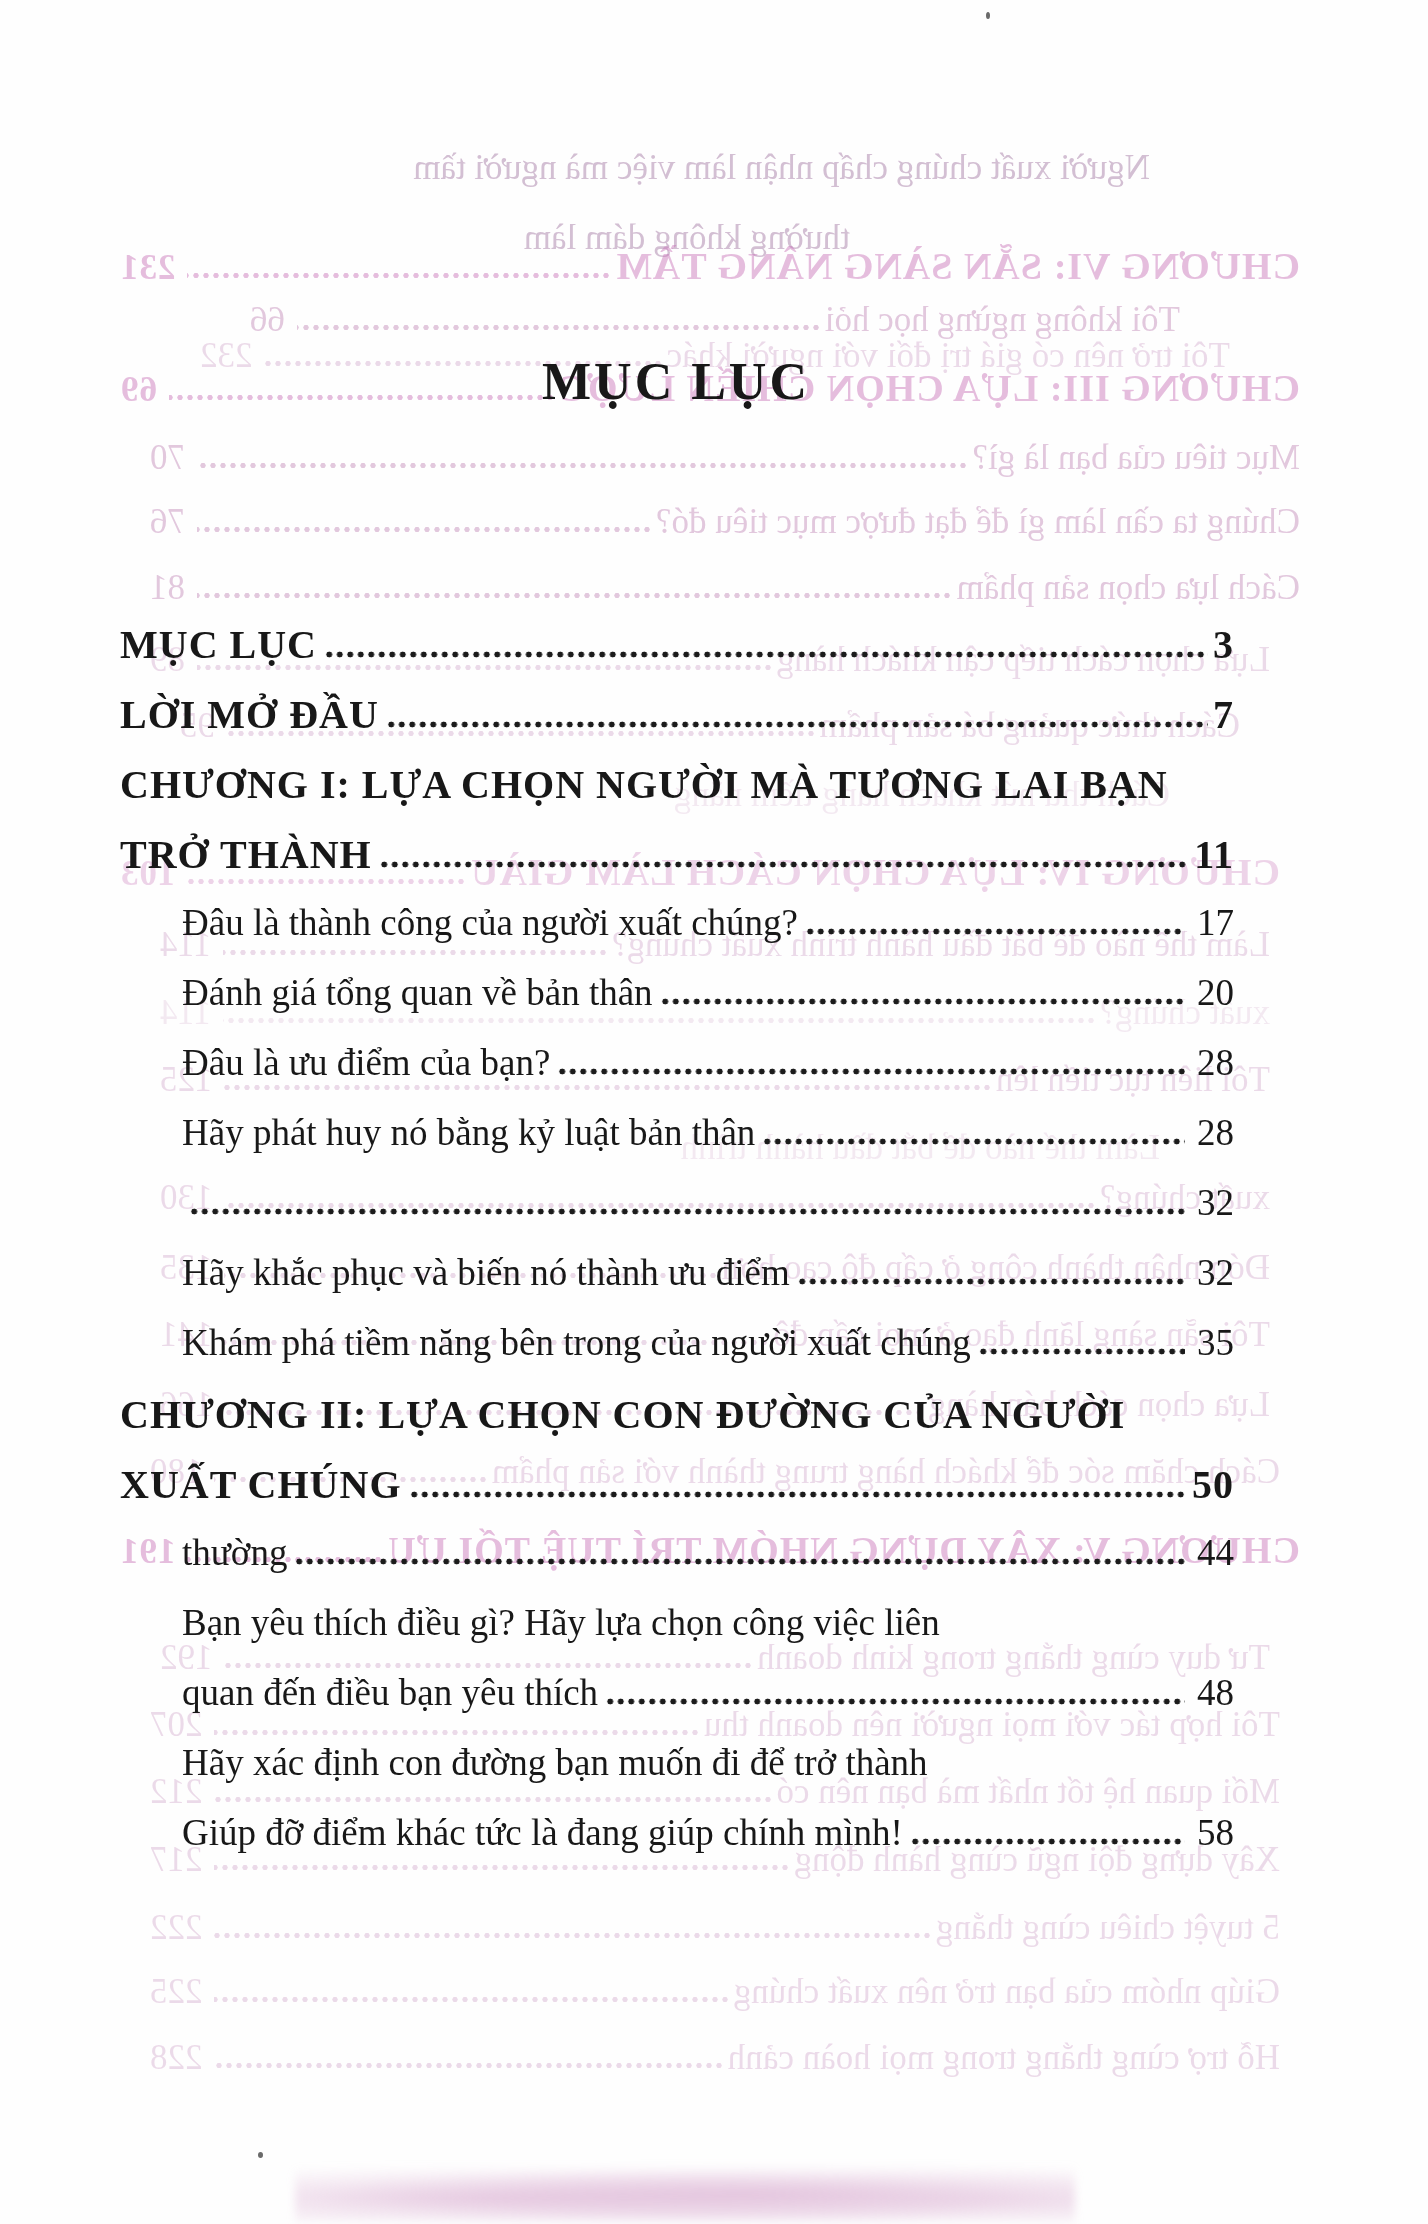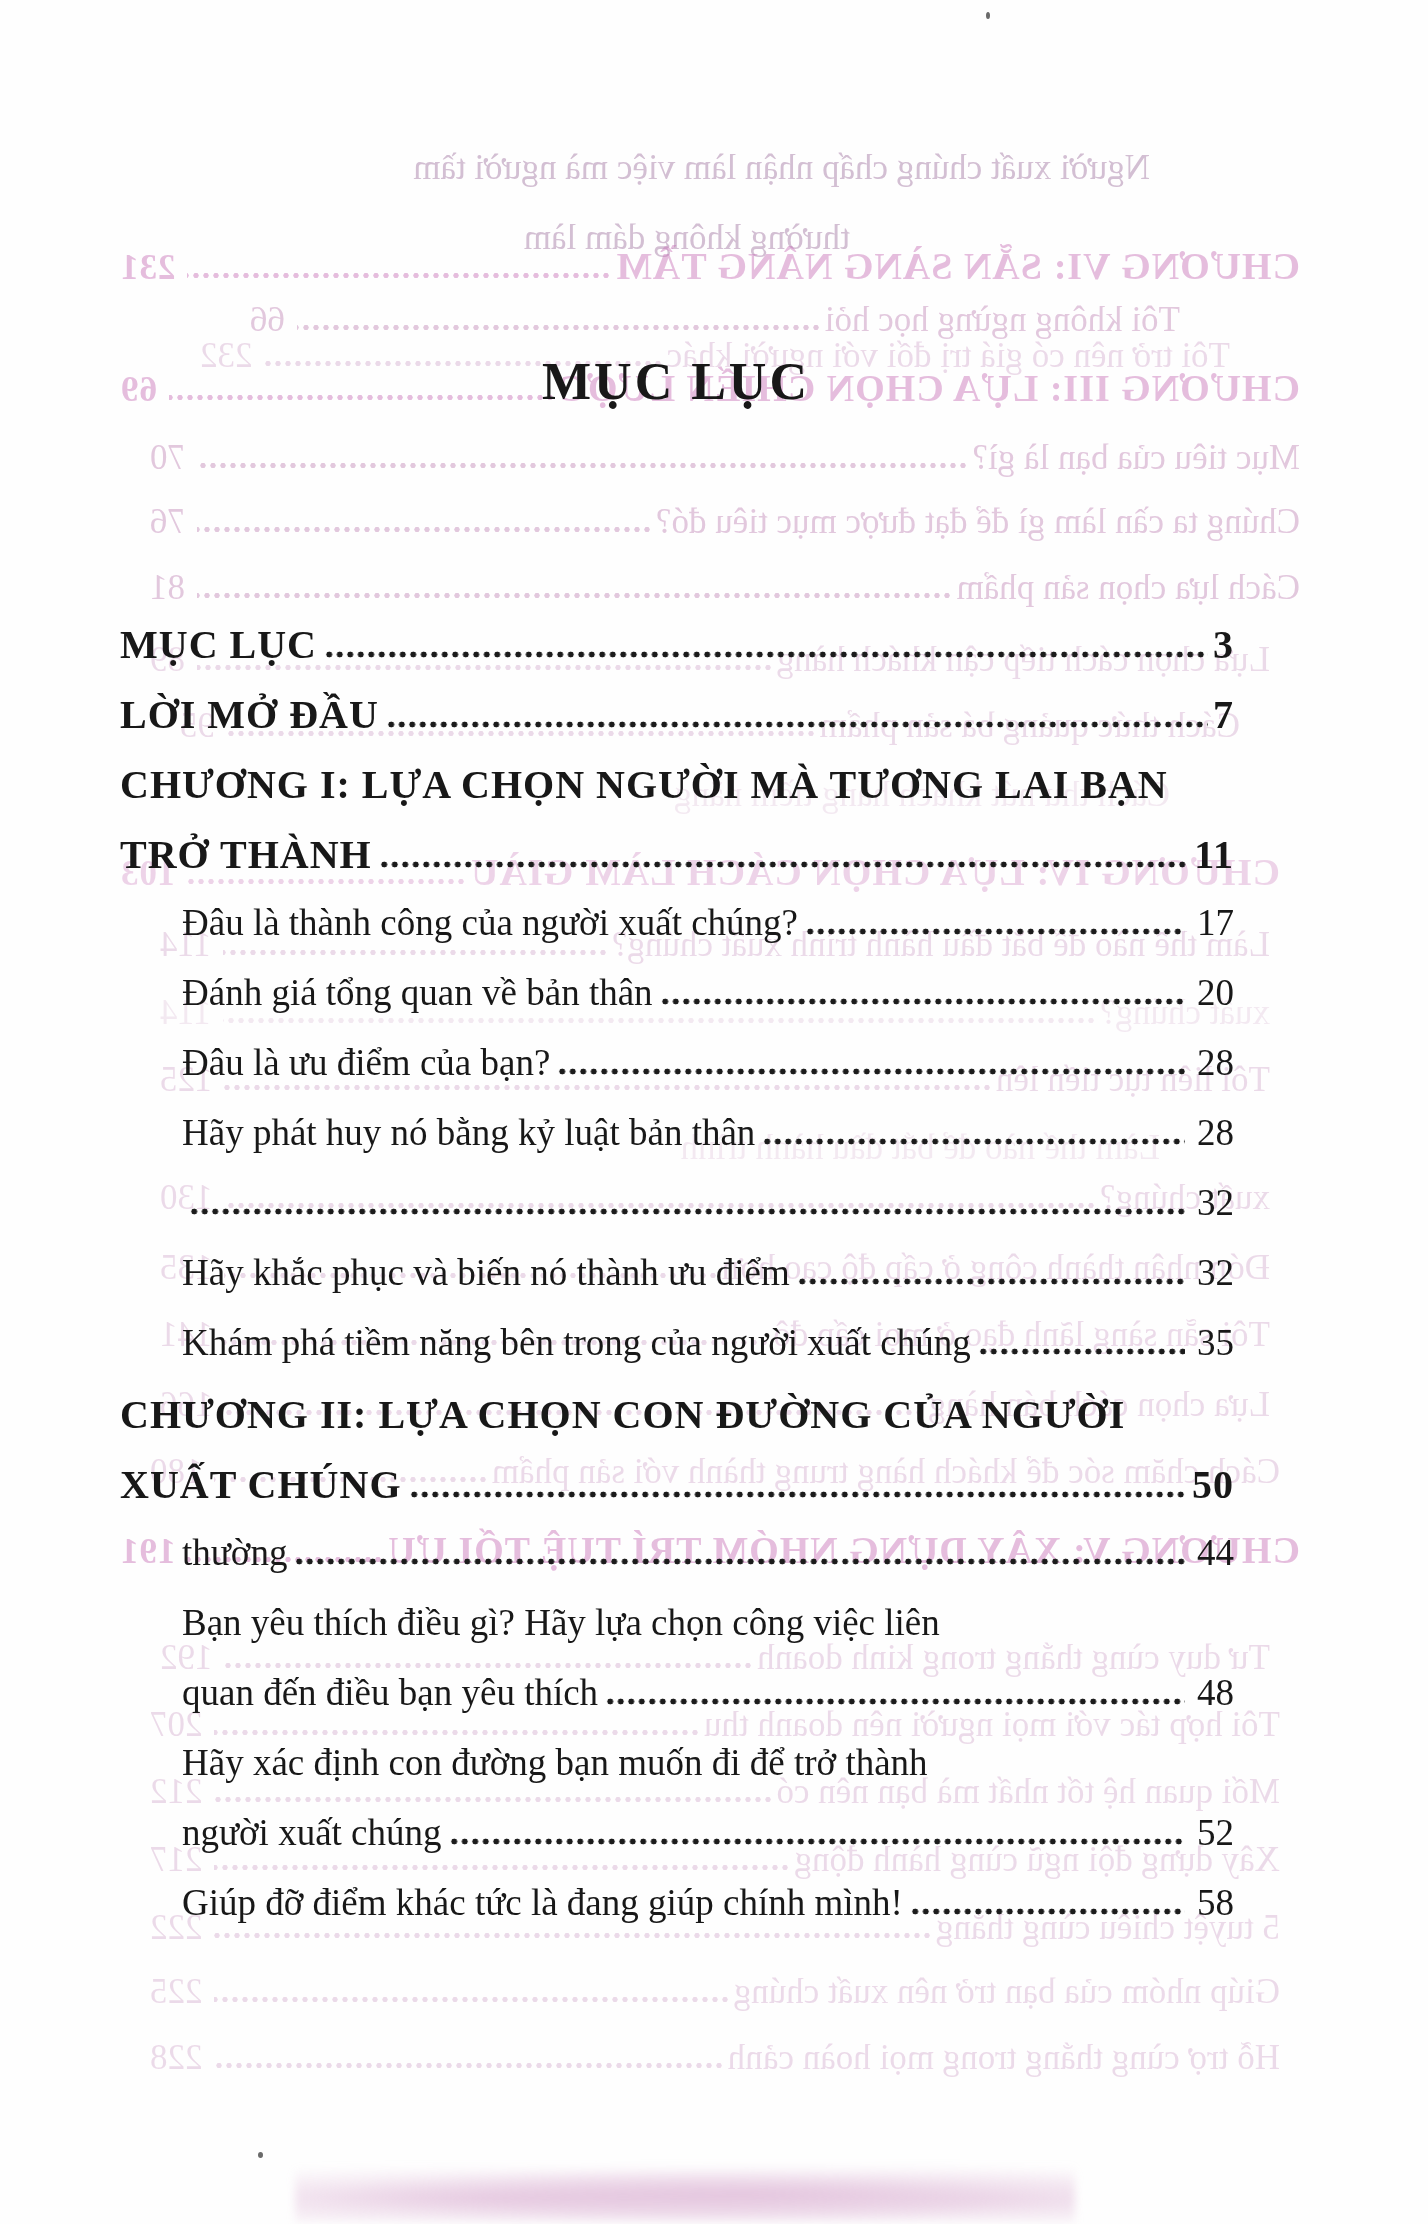--- a/index.html
+++ b/index.html
@@ -261,25 +261,20 @@
       </div>
     <div class="row s">
         <span>quan đến điều bạn yêu thích</span>
         <span class="lead"></span>
         <span class="pg">48</span>
       </div>
     <div class="row s">
         <span>Hãy xác định con đường bạn muốn đi để trở thành</span>
       </div>
     <div class="row s">
-        <span>người xuất chúng</span>
-        <span class="lead"></span>
-        <span class="pg">52</span>
-      </div>
-    <div class="row s">
         <span>Giúp đỡ điểm khác tức là đang giúp chính mình!</span>
         <span class="lead"></span>
         <span class="pg">58</span>
       </div>
   </div>
 
   <div class="speck" style="left:986px;top:12px;width:4px;height:7px"></div>
   <div class="speck" style="left:258px;top:2152px;width:5px;height:6px"></div>
   <div class="smudge"></div>
 

